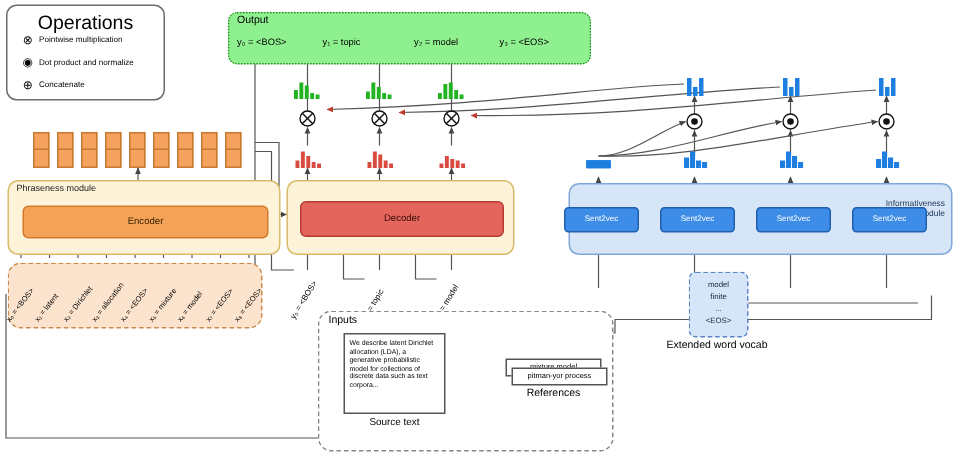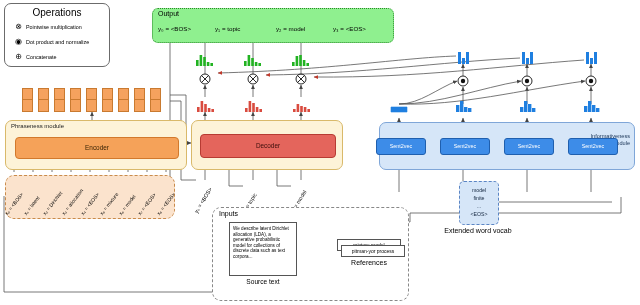--- a/index.html
+++ b/index.html
@@ -6,21 +6,21 @@
   body{width:640px;height:305px;position:relative;overflow:hidden;
        font-family:"Liberation Sans",sans-serif;color:#000;}
   #canvas{position:absolute;left:0;top:0;width:640px;height:305px;}
   .abs{position:absolute;}
   svg.layer{position:absolute;left:0;top:0;width:640px;height:305px;overflow:visible;}
   svg.layer *{vector-effect:non-scaling-stroke;}
 
   
   .legend-box{left:4px;top:3px;width:104px;height:62px;border:1px solid #6b6b6b;
               border-radius:7px;background:#fff;}
-  .legend-title{position:absolute;left:0;top:3px;width:104px;text-align:center;font-size:10px;}
+  .legend-title{position:absolute;left:0;top:3px;width:104px;text-align:center;font-size:13px;}
   .legend-row{position:absolute;left:9px;font-size:5.4px;white-space:nowrap;}
   .legend-row .gl{display:inline-block;width:9px;text-align:center;font-size:8px;vertical-align:middle;}
   .legend-row .tx{vertical-align:middle;margin-left:3px;}
 
   .output-box{left:152px;top:8px;width:240px;height:33px;border:1px dotted #2a8a2a;
               border-radius:6px;background:#8ff08f;}
   .output-title{position:absolute;left:5px;top:1px;font-size:7px;}
   .out-lab{position:absolute;top:16px;font-size:6.2px;white-space:nowrap;}
 
   .phrase-box{left:5px;top:120px;width:180px;height:48px;border:1px solid #d9b96a;

